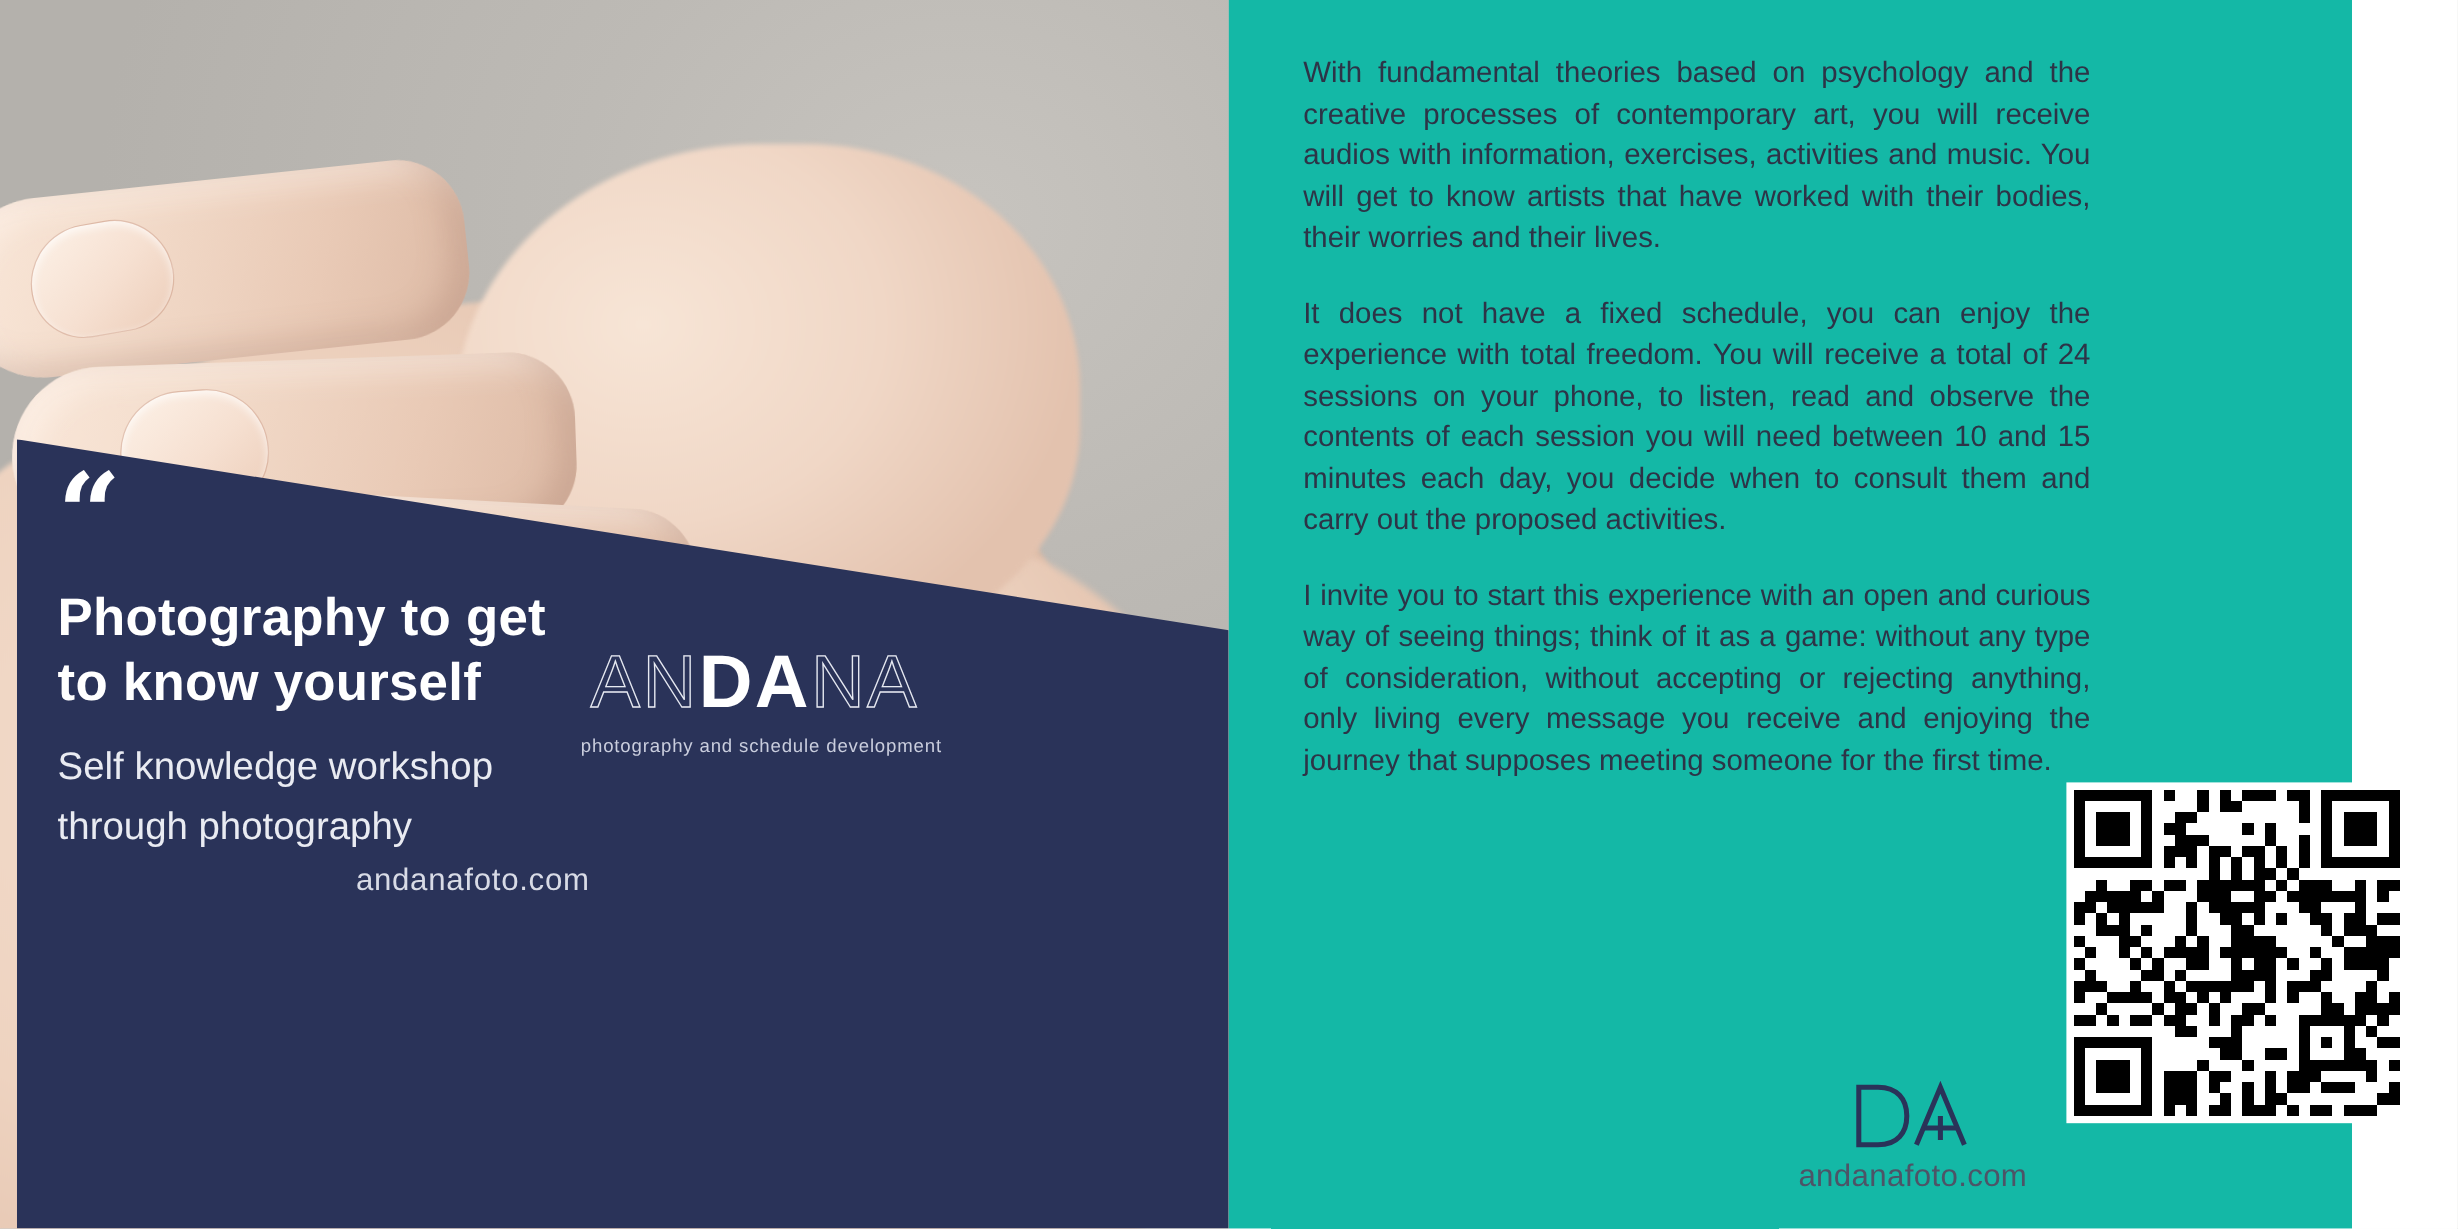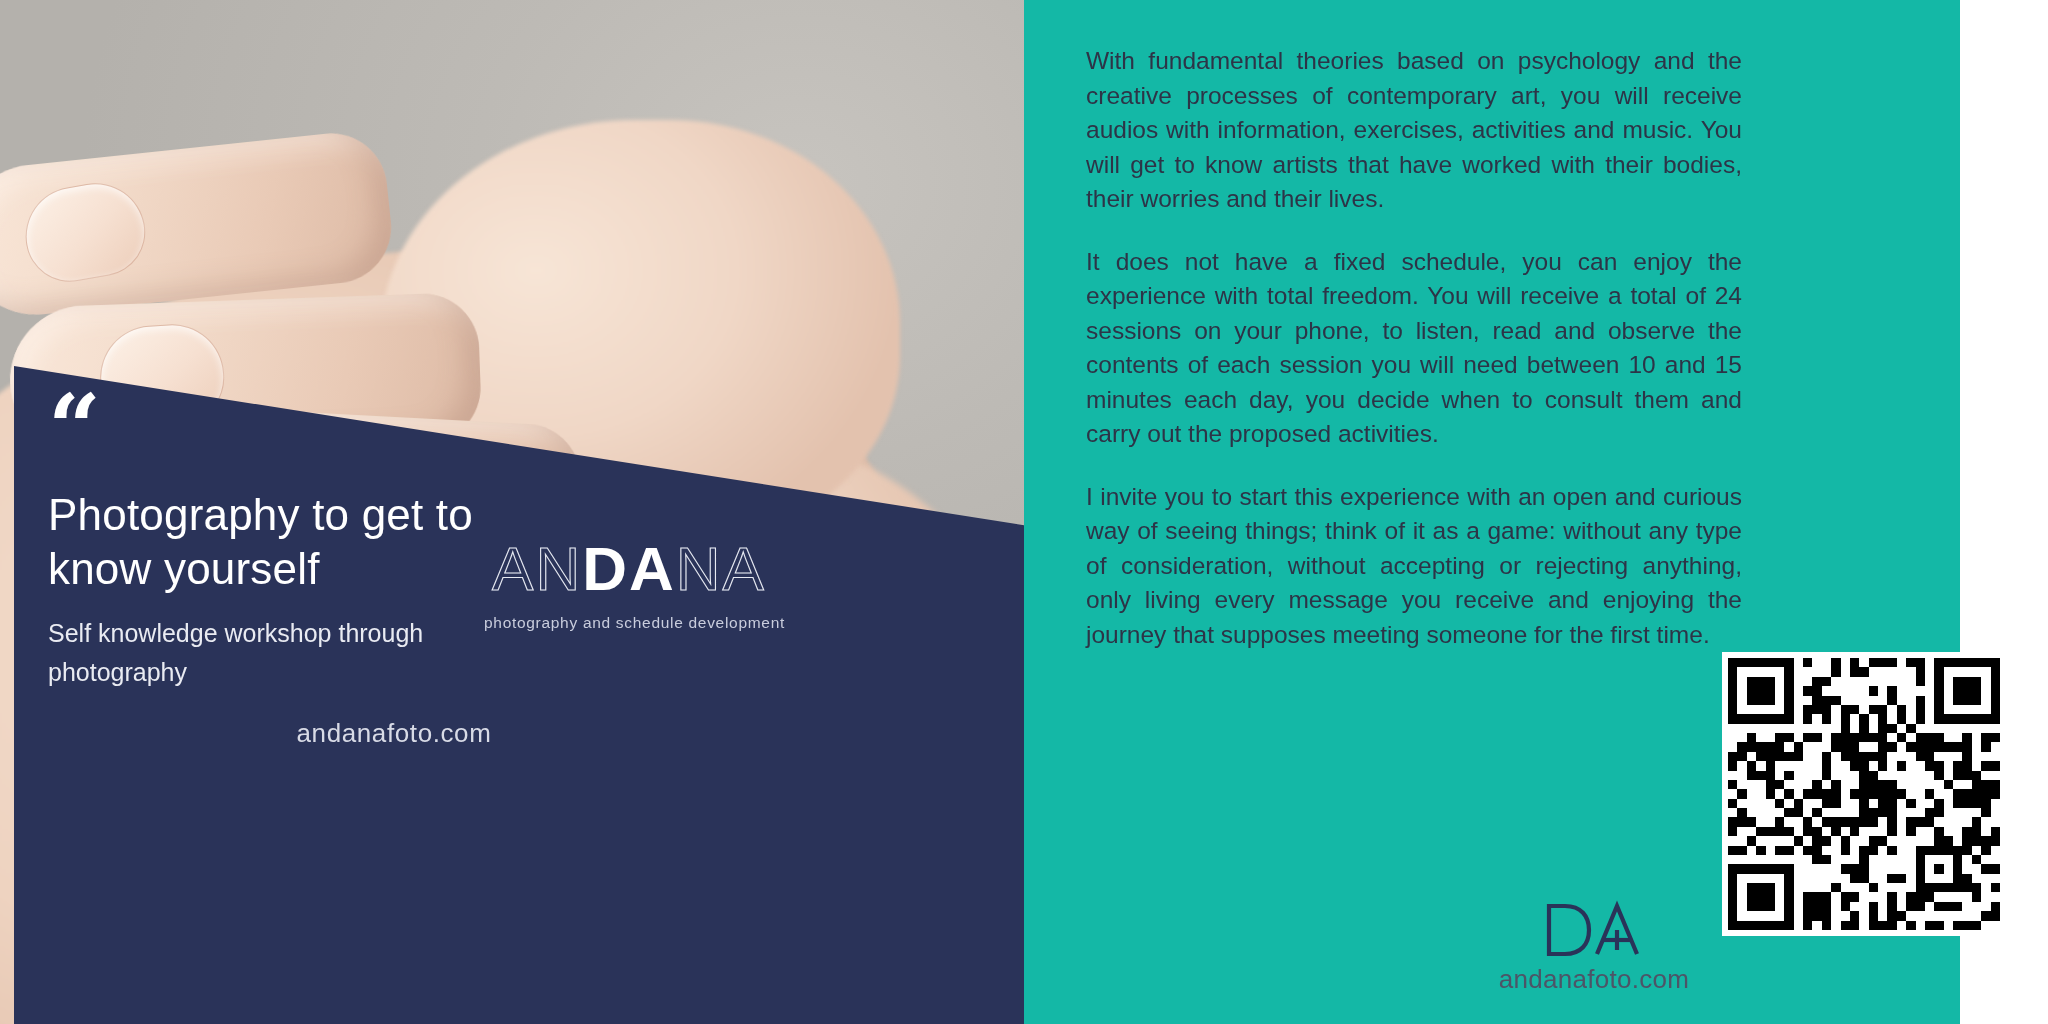--- a/index.html
+++ b/index.html
@@ -142,30 +142,30 @@
     font-family: "DejaVu Serif", "Liberation Serif", serif;
     user-select: none;
   }
   .headline {
     position: absolute;
     left: 34px;
     top: 122px;
     color: #ffffff;
     font-size: 44px;
     line-height: 1.22;
-    font-weight: 400;
+    font-weight: 700;
     letter-spacing: 0.2px;
     max-width: 440px;
   }
   .subtitle {
     position: absolute;
     left: 34px;
     top: 248px;
     color: #e9ebf2;
-    font-size: 25px;
+    font-size: 32px;
     line-height: 1.55;
     font-weight: 400;
     max-width: 420px;
   }
   .panel-url {
     position: absolute;
     left: 0;
     top: 352px;
     width: 760px;
     text-align: center;

